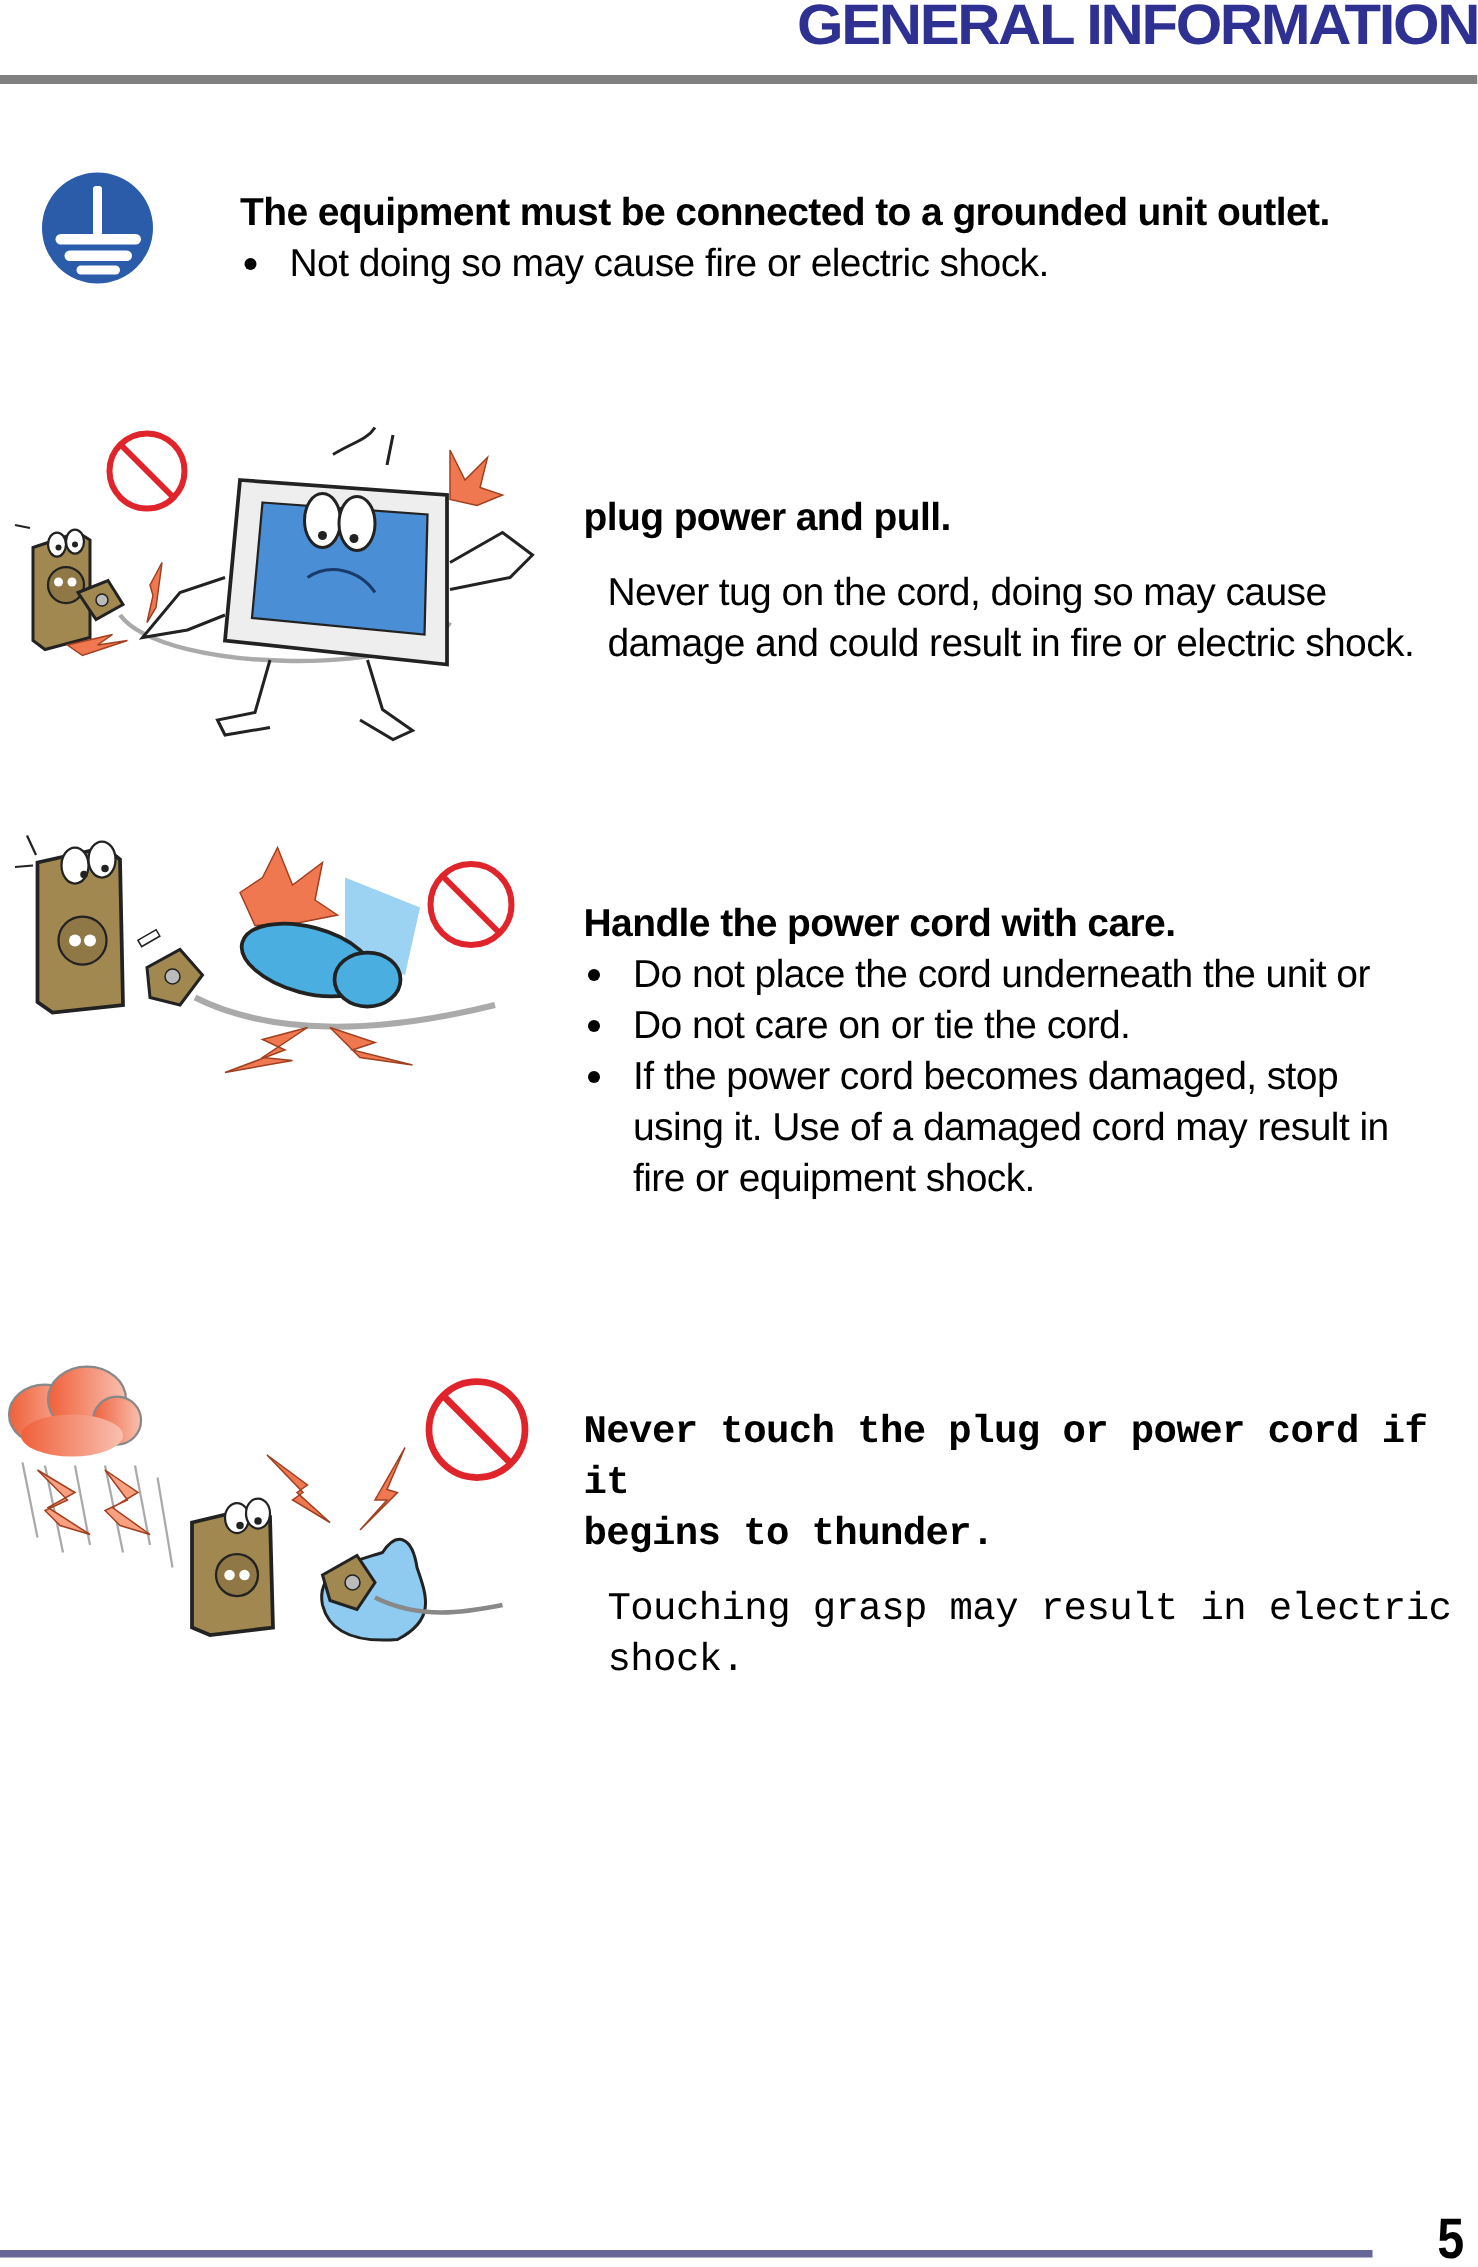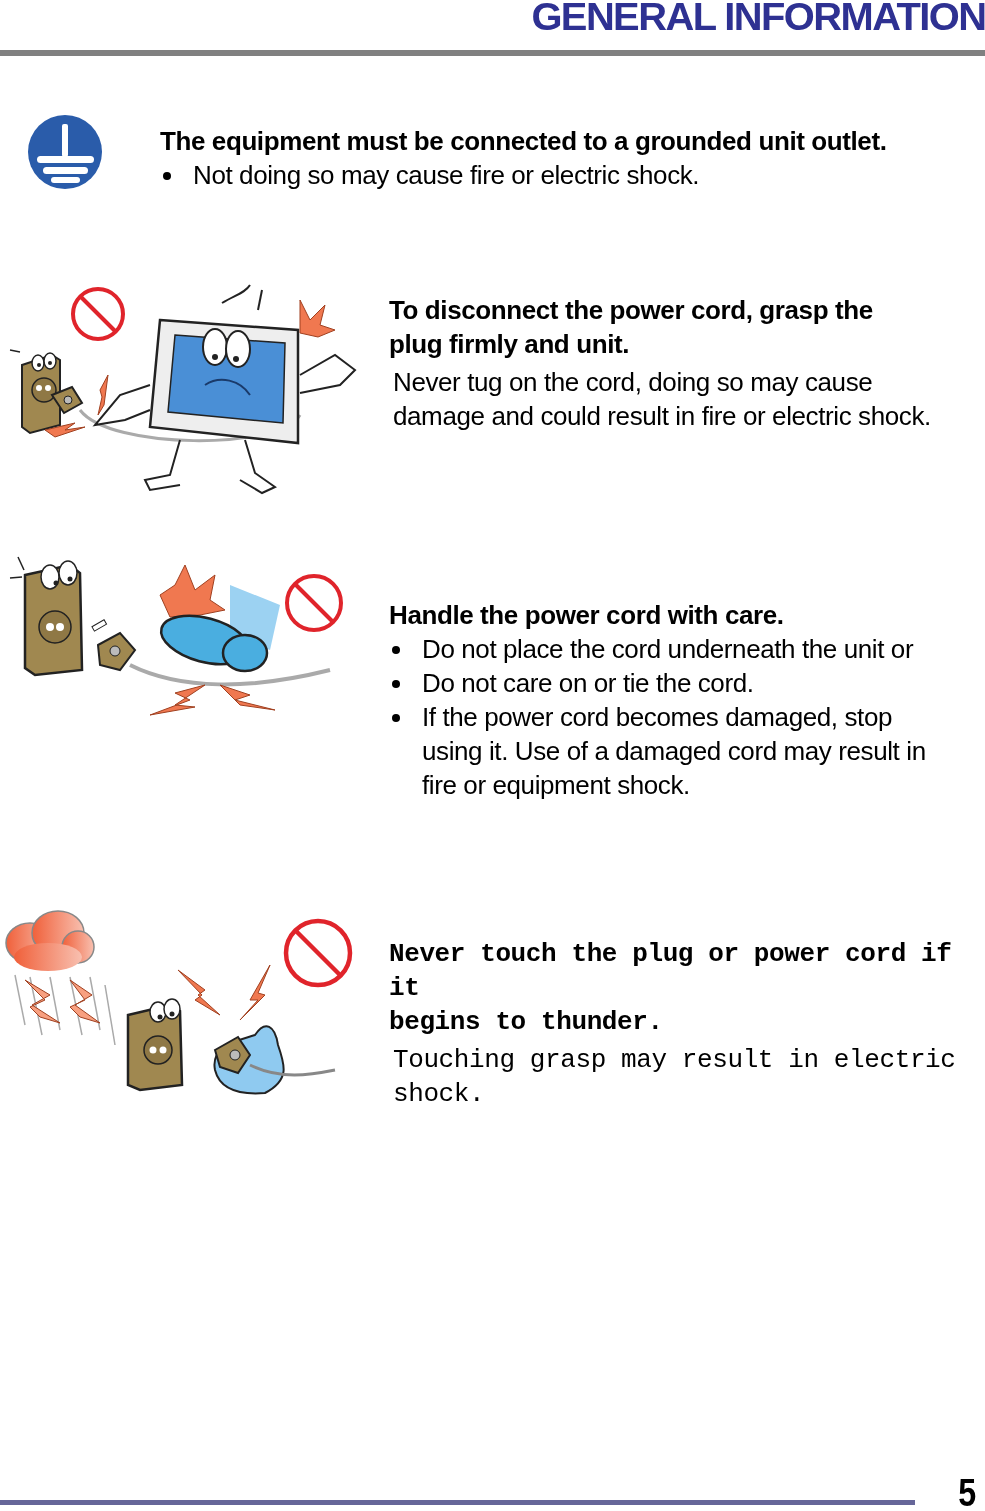--- a/index.html
+++ b/index.html
@@ -3,21 +3,21 @@
   <meta charset="utf-8">
   <style>
     html, body { margin: 0; padding: 0; background: #ffffff; }
     body { width: 985px; height: 1511px; position: relative; overflow: hidden; font-family: "Liberation Sans", sans-serif; color: #000; }
 
     .header-title { position: absolute; right: 0; top: -4px; font-family: "Liberation Sans", sans-serif; font-weight: bold; font-size: 38px; letter-spacing: -1.5px; color: #2e3192; white-space: nowrap; transform: scaleX(1.05); transform-origin: right top; }
     .header-rule { position: absolute; left: 0; top: 50px; width: 985px; height: 6px; background: #808080; }
 
     .section { position: absolute; }
     .heading { font-weight: bold; font-size: 26px; line-height: 34px; letter-spacing: -0.4px; margin: 0; }
-    .body-text { font-size: 26px; line-height: 34px; letter-spacing: -0.4px; margin: 4px; }
+    .body-text { font-size: 26px; line-height: 34px; letter-spacing: -0.4px; margin: 16px; }
     ul.bullets { list-style: none; margin: 0; padding: 0; }
     ul.bullets li { position: relative; font-size: 26px; line-height: 34px; letter-spacing: -0.4px; padding-left: 33px; }
     ul.bullets li .dot { position: absolute; left: 3px; top: 14px; width: 8px; height: 8px; border-radius: 50%; background: #000; }
 
     .s1 { left: 160px; top: 124px; width: 825px; }
     .s2 { left: 389px; top: 293px; width: 596px; }
     .s3 { left: 389px; top: 598px; width: 596px; }
     .s4 { left: 389px; top: 937px; width: 596px; font-family: Liberation Mono, monospace; }
 
     .illus { position: absolute; }
@@ -90,22 +90,22 @@
       <path d="M300,100 L335,80 L355,95 L340,110 L300,118" fill="#fff" stroke="#222" stroke-width="2"></path>
       <path d="M150,110 L120,120 L95,150 L125,145 L150,135" fill="#fff" stroke="#222" stroke-width="2"></path>
     </g>
     <polygon points="300,25 310,45 325,30 320,50 335,55 318,62 300,58" fill="#f07850" stroke="#a04020" stroke-width="1"></polygon>
     <path d="M222,28 C235,20 245,18 250,10" fill="none" stroke="#222" stroke-width="2"></path>
     <line x1="262" y1="15" x2="258" y2="35" stroke="#222" stroke-width="2"></line>
   </svg>
 </div>
 <div class="section s2">
   <p class="heading">
-    <span>To disconnect the power cord, grasp the</span><br>
-    <span>plug firmly and unit.</span>
+    <br>
+    <span>plug power and pull.</span>
   </p>
   <p class="body-text">
     <span>Never tug on the cord, doing so may cause</span><br>
     <span>damage and could result in fire or electric shock.</span>
   </p>
 </div>
 
 <div class="illus" style="left:0; top:545px; width:360px; height:185px;">
   <svg width="360" height="185" viewBox="0 0 360 185">
     <g>

